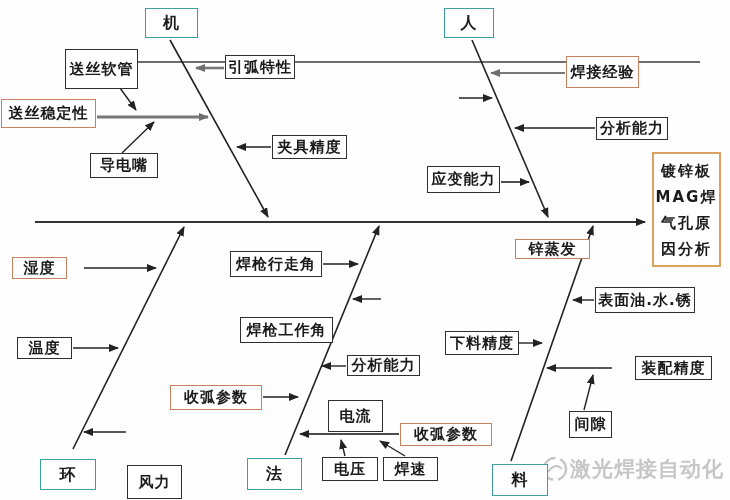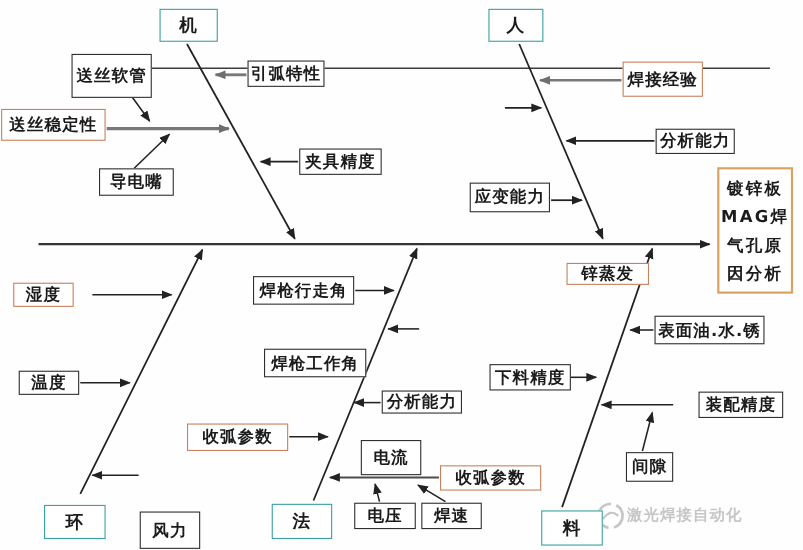--- a/index.html
+++ b/index.html
@@ -18,21 +18,21 @@
   .hl{border:1.7px solid #c9805c;}
   .effect{
     border:2px solid #d9a35f;flex-direction:column;white-space:normal;
     font-size:15px;letter-spacing:2px;
   }
   .effect span{display:block;line-height:26px;}
   .watermark{
     position:absolute;z-index:1;left:540px;top:449px;width:185px;height:40px;
     display:flex;align-items:center;color:#c6c6c6;
   }
-  .wm-text{font-size:14px;font-weight:bold;letter-spacing:1px;color:#c6c6c6;}
+  .wm-text{font-size:21px;font-weight:bold;letter-spacing:1px;color:#c6c6c6;}
 </style>
 </head>
 <body>
 
 <div id="stage">
 
   <svg id="lines" width="730" height="500" viewBox="0 0 730 500">
     <defs>
       <marker id="ab" markerUnits="userSpaceOnUse" markerWidth="11" markerHeight="9" refX="9" refY="4" orient="auto">
         <path d="M0,0 L10,4 L0,8 Z" fill="#222222"></path>

